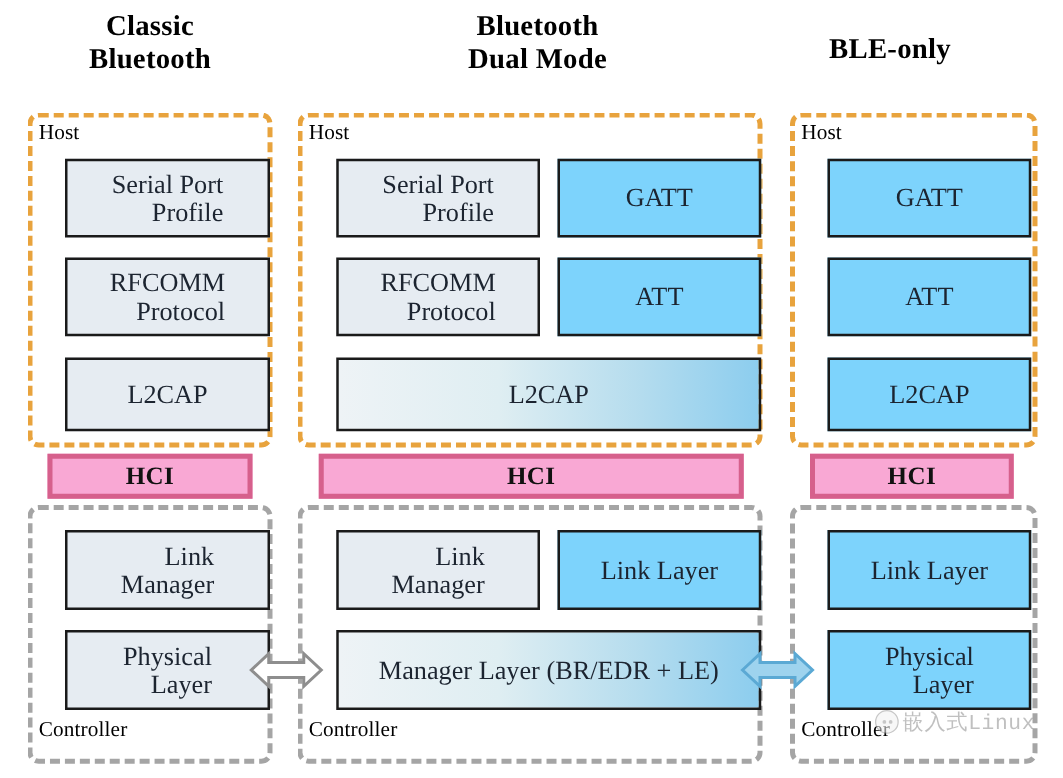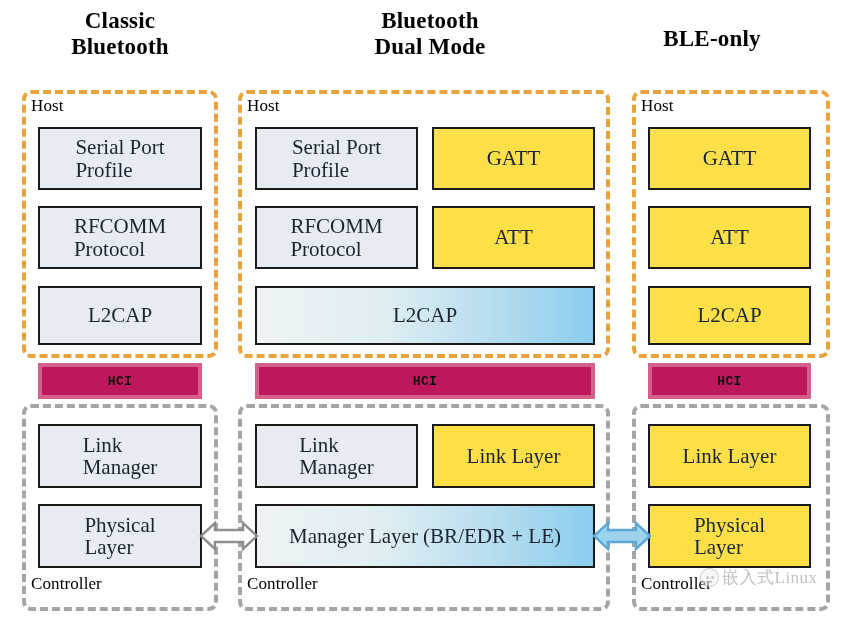--- a/index.html
+++ b/index.html
@@ -49,62 +49,62 @@
     z-index: 4;
   }
 
   
   .blk {
     position: absolute;
     border: 2.5px solid #1a1a1a;
     display: flex;
     align-items: center;
     justify-content: center;
-    text-align: left;
+    text-align: right;
     font-size: 21px;
     line-height: 1.05;
     color: #1c2430;
     white-space: pre-line;
     z-index: 3;
+    margin-left: 14px;
   }
   .blk.grey  { background: #e6ecf2; }
-  .blk.blue  { background: #fde047; }
+  .blk.blue  { background: #7dd3fc; }
   .blk.grad  { background: linear-gradient(to right, #eef3f6 0%, #dfeef2 38%, #b4dcee 72%, #8ccdee 100%); }
 
   
   .hci {
     position: absolute;
     border: 4.5px solid #d6608c;
-    background: #be185d;
+    background: #f9a8d4;
     display: flex;
     align-items: center;
     justify-content: center;
     font-weight: bold;
-    font-size: 13px;
+    font-size: 20px;
     color: #111111;
     letter-spacing: 0.4px;
     z-index: 6;
-    font-family: Liberation Mono, monospace;
   }
 
   
   .arrow { position: absolute; z-index: 5; }
 
   
   .watermark {
     position: absolute;
     display: flex;
     align-items: center;
     gap: 3px;
     opacity: 0.55;
     z-index: 8;
     pointer-events: none;
   }
   .wm-text {
-    font-family: Liberation Serif, serif;
+    font-family: Liberation Mono, monospace;
     font-size: 17px;
     color: #8d8d8d;
     letter-spacing: 0.5px;
     white-space: nowrap;
   }
   .wm-icon {
     width: 19px; height: 19px;
     border-radius: 50%;
     border: 1.5px solid #9a9a9a;
     background: #f2f2f2;

